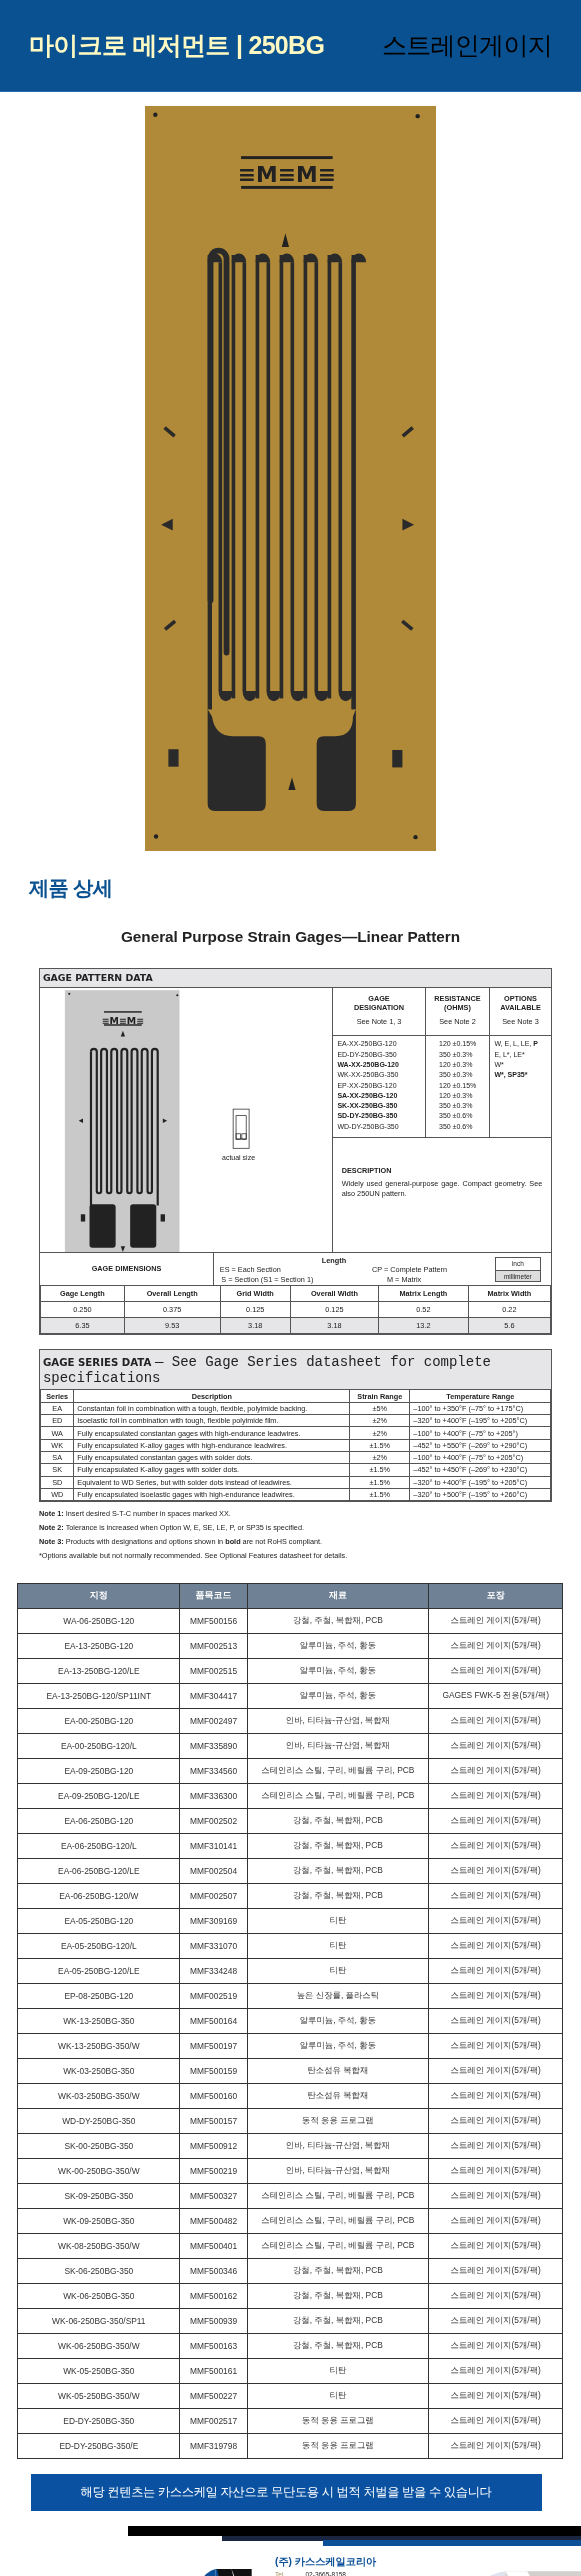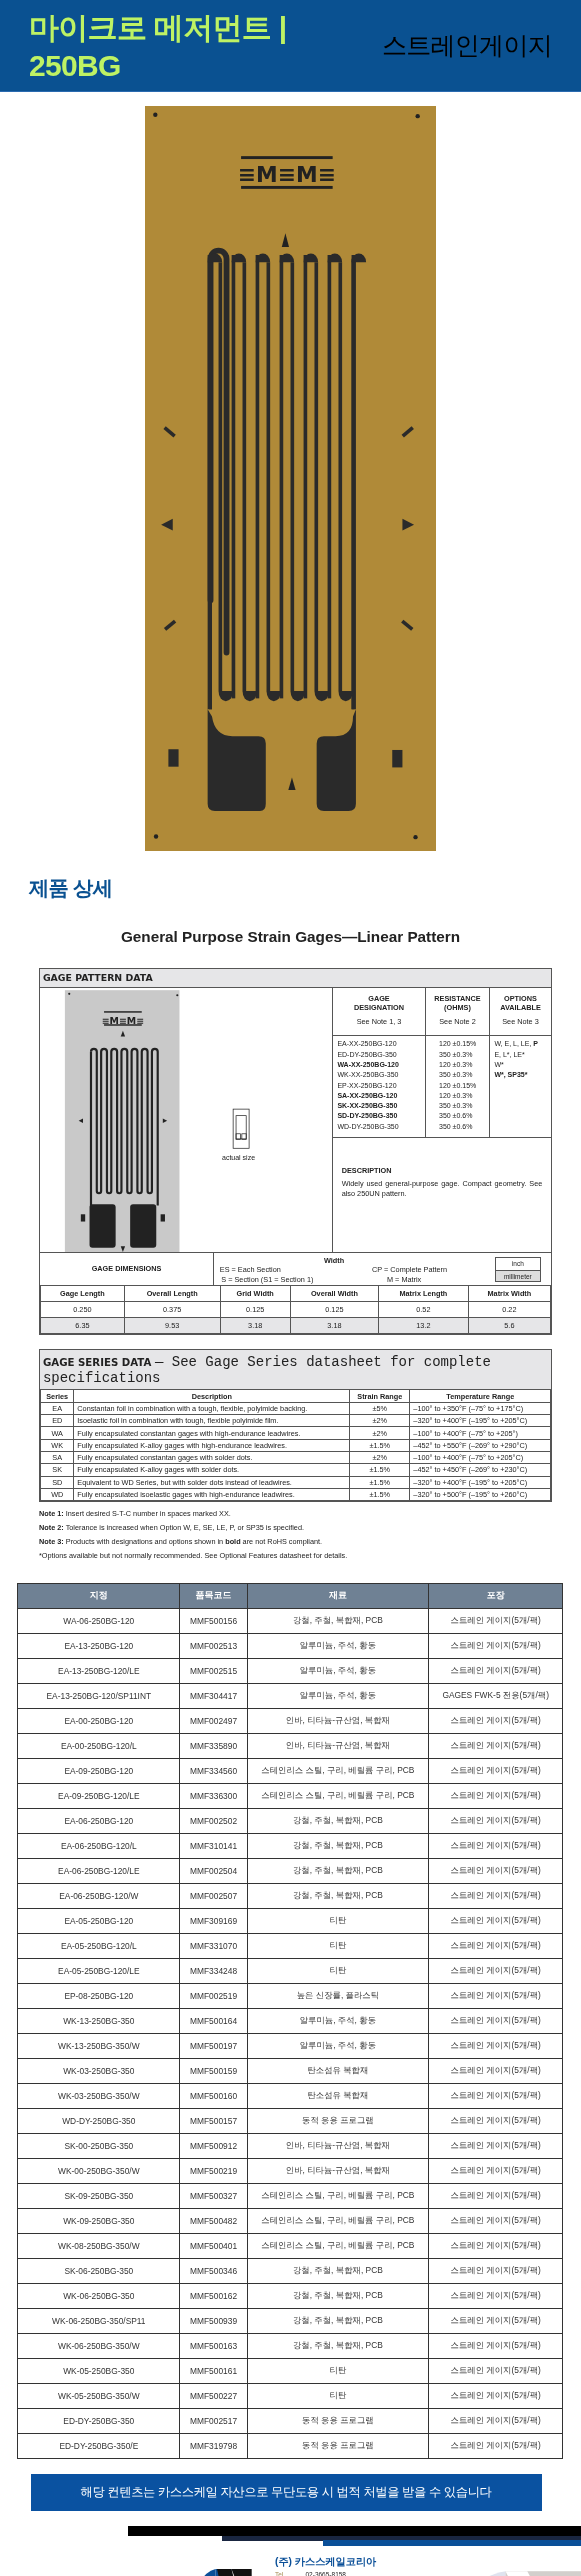--- a/index.html
+++ b/index.html
@@ -1,18 +1,18 @@
 <!DOCTYPE html>
 <html style="font-size:11.6px"><head>
 <meta charset="utf-8">
 <style>
   * { box-sizing: border-box; margin: 0; padding: 0; }
   body { width: 581px; background: #fff; font-family: "Liberation Sans", "DejaVu Sans", sans-serif; color: #222; }
   .hero-bar { height: 92px; background: #0a5191; display: flex; align-items: center; padding: 0 29px; border-bottom: 1.5px solid #2a6bb0; }
-  .hero-bar .left { color: #bef264; font-size: 30px; font-weight: bold; letter-spacing: -0.7px; flex: 1; }
+  .hero-bar .left { color: #fef9c3; font-size: 25px; font-weight: bold; letter-spacing: -0.7px; flex: 1; }
   .hero-bar .right { color: #000; font-size: 25px; letter-spacing: -0.7px; }
   .gage-photo { position: relative; width: 291px; height: 745px; margin: 14px auto 0; background: #b08a38; }
   .gage-photo svg { width: 100%; height: 100%; display: block; }
   .section-title { color: #0a5191; font-size: 20.3px; font-weight: bold; padding: 23px 0 0 29px; letter-spacing: -0.7px; height: 73px; }
   .doc-title { text-align: center; font-size: 15.3px; font-weight: bold; margin-top: 3.6px; height: 40px; }
   .box { margin: 0 14.5px 0 39px; border: 1.1px solid #555; width: 513px; margin-left: 39px; }
   .box-head { background: #e6e6e8; font-weight: bold; font-size: 9.4px; padding: 3.6px 2.9px; border-bottom: 1.1px solid #555; font-family: "DejaVu Sans", sans-serif; }
   .box-head .sub { font-weight: normal; font-size: 14px; font-family: Liberation Mono, monospace; }
   .pattern-grid { display: grid; grid-template-columns: 293px 1fr; }
   .pattern-img { border-right: 1.1px solid #555; position: relative; height: 264px; }
@@ -243,21 +243,21 @@
       </div>
       <div class="desc">
         <h4>DESCRIPTION</h4>
         <p>Widely used general-purpose gage. Compact geometry. See also 250UN pattern.</p>
       </div>
     </div>
   </div>
   <div class="dim-legend">
     <div class="dl">GAGE DIMENSIONS</div>
     <div class="lg">
-      <div class="lg-title">Width</div>
+      <div class="lg-title">Length</div>
       <div class="l1">ES = Each Section</div>
       <div class="l2">S = Section (S1 = Section 1)</div>
       <div class="l3">CP = Complete Pattern</div>
       <div class="l4">M = Matrix</div>
       <div class="unit-box">
         <div>inch</div>
         <div>millimeter</div>
       </div>
     </div>
   </div>

